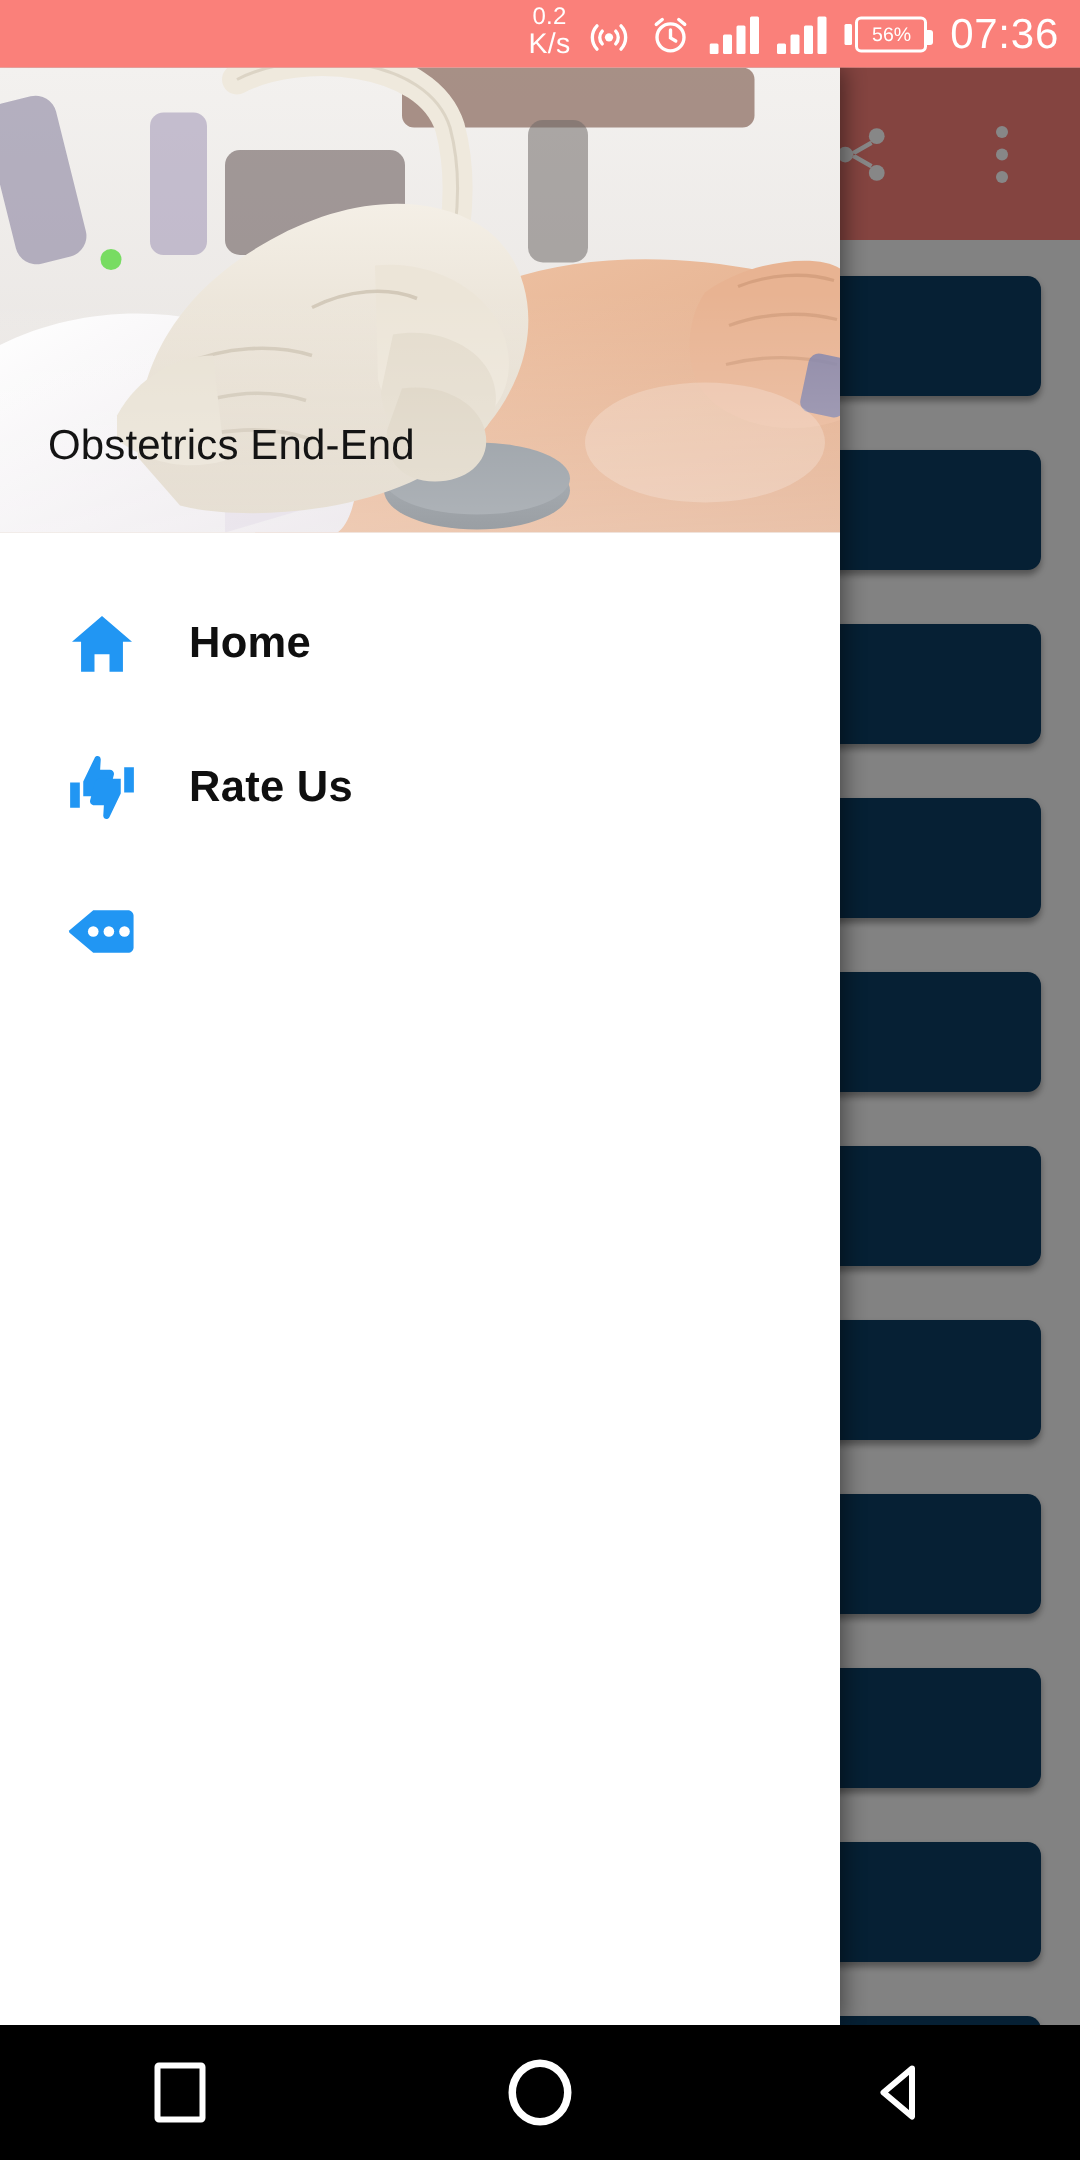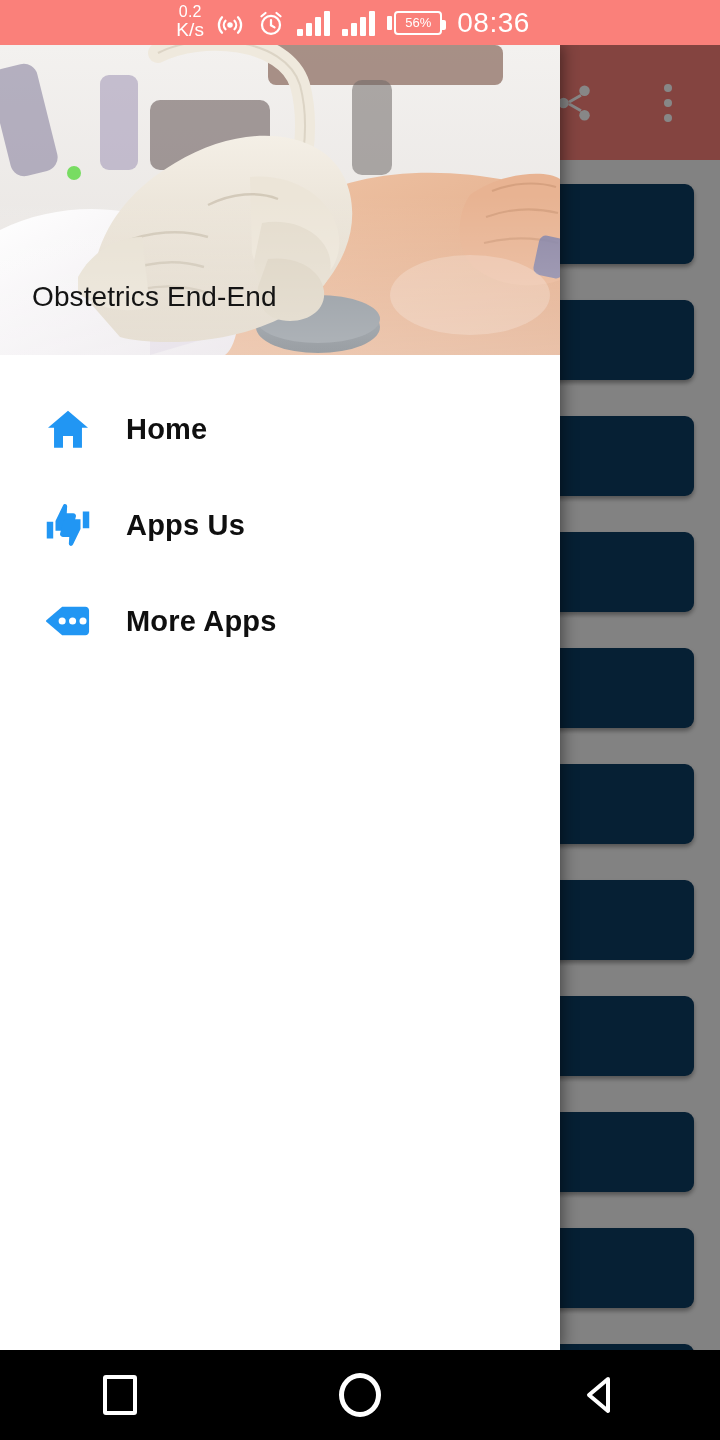--- a/index.html
+++ b/index.html
@@ -9,21 +9,21 @@
     font-family:"Liberation Sans", sans-serif;
     -webkit-font-smoothing:antialiased;
   }
 
   #phone{ position:relative; width:720px; height:1440px; overflow:hidden; background:#6a6a6a; }
 
   
   #statusbar{
     position:absolute; left:0; top:0; width:720px; height:45px;
     background:#fa807a; z-index:60;
-    display:flex; align-items:center; justify-content:center;
+    display:flex; align-items:center; justify-content:flex-end;
     padding-right:14px; color:#ffffff;
   }
   .sb-items{ display:flex; align-items:center; gap:11px; }
   .netspeed{
     display:flex; flex-direction:column; align-items:center; justify-content:center;
     line-height:1.02; font-size:16px; font-weight:400; letter-spacing:.2px;
     transform:translateY(-1px);
   }
   .netspeed .n2{ font-size:19px; }
   .sb-ic{ display:flex; align-items:center; justify-content:center; }
@@ -235,33 +235,32 @@
       </div>
 
 
       <div class="menu-item">
         <span class="mi-ic">
           <svg width="50" height="50" viewBox="0 0 24 24">
             <path fill="#2196f3" d="M1.8 10.4h3.1v8.1H1.8zM6 10.1 9.6 2.6c.5-1 1.9-.8 2 .4l-.2 3.3h3.1c.9 0 1.5.8 1.3 1.6l-1.5 5.7c-.2.7-.8 1.2-1.5 1.2H6z"></path>
             <path fill="#2196f3" d="M22.2 13.6h-3.1V5.5h3.1zM18 13.9l-3.6 7.5c-.5 1-1.9.8-2-.4l.2-3.3h-3.1c-.9 0-1.5-.8-1.3-1.6l1.5-5.7c.2-.7.8-1.2 1.5-1.2H18z"></path>
           </svg>
         </span>
-        <span class="mi-lb">Apps Us</span>
+        <span class="mi-lb">Rate Us</span>
       </div>
 
       <div class="menu-item">
         <span class="mi-ic">
           <svg width="50" height="50" viewBox="0 0 24 24">
             <path fill="#2196f3" d="M9.2 5.2h11.1c1 0 1.8.8 1.8 1.8v10c0 1-.8 1.8-1.8 1.8H9.2L1.6 12.4a.6.6 0 0 1 0-.8z"></path>
             <circle cx="9.2" cy="12" r="1.7" fill="#fff"></circle>
             <circle cx="14.2" cy="12" r="1.7" fill="#fff"></circle>
             <circle cx="19.2" cy="12" r="1.7" fill="#fff"></circle>
           </svg>
         </span>
-        <span class="mi-lb">More Apps</span>
       </div>
 
     </div>
   </div>
 
   <div id="statusbar">
     <div class="sb-items">
       <div class="netspeed">
         <span class="n1">0.2</span>
         <span class="n2">K/s</span>
@@ -301,21 +300,21 @@
         </svg>
       </span>
 
       <span class="sb-ic">
         <span class="batt-tip"></span>
         <span class="batt">
           <span>56%</span>
         </span>
       </span>
 
-      <span class="clock">08:36</span>
+      <span class="clock">07:36</span>
     </div>
   </div>
 
   <div id="navbar">
     <div class="nav-btn">
       <span class="nv-square"></span>
     </div>
     <div class="nav-btn">
       <span class="nv-circle"></span>
     </div>

